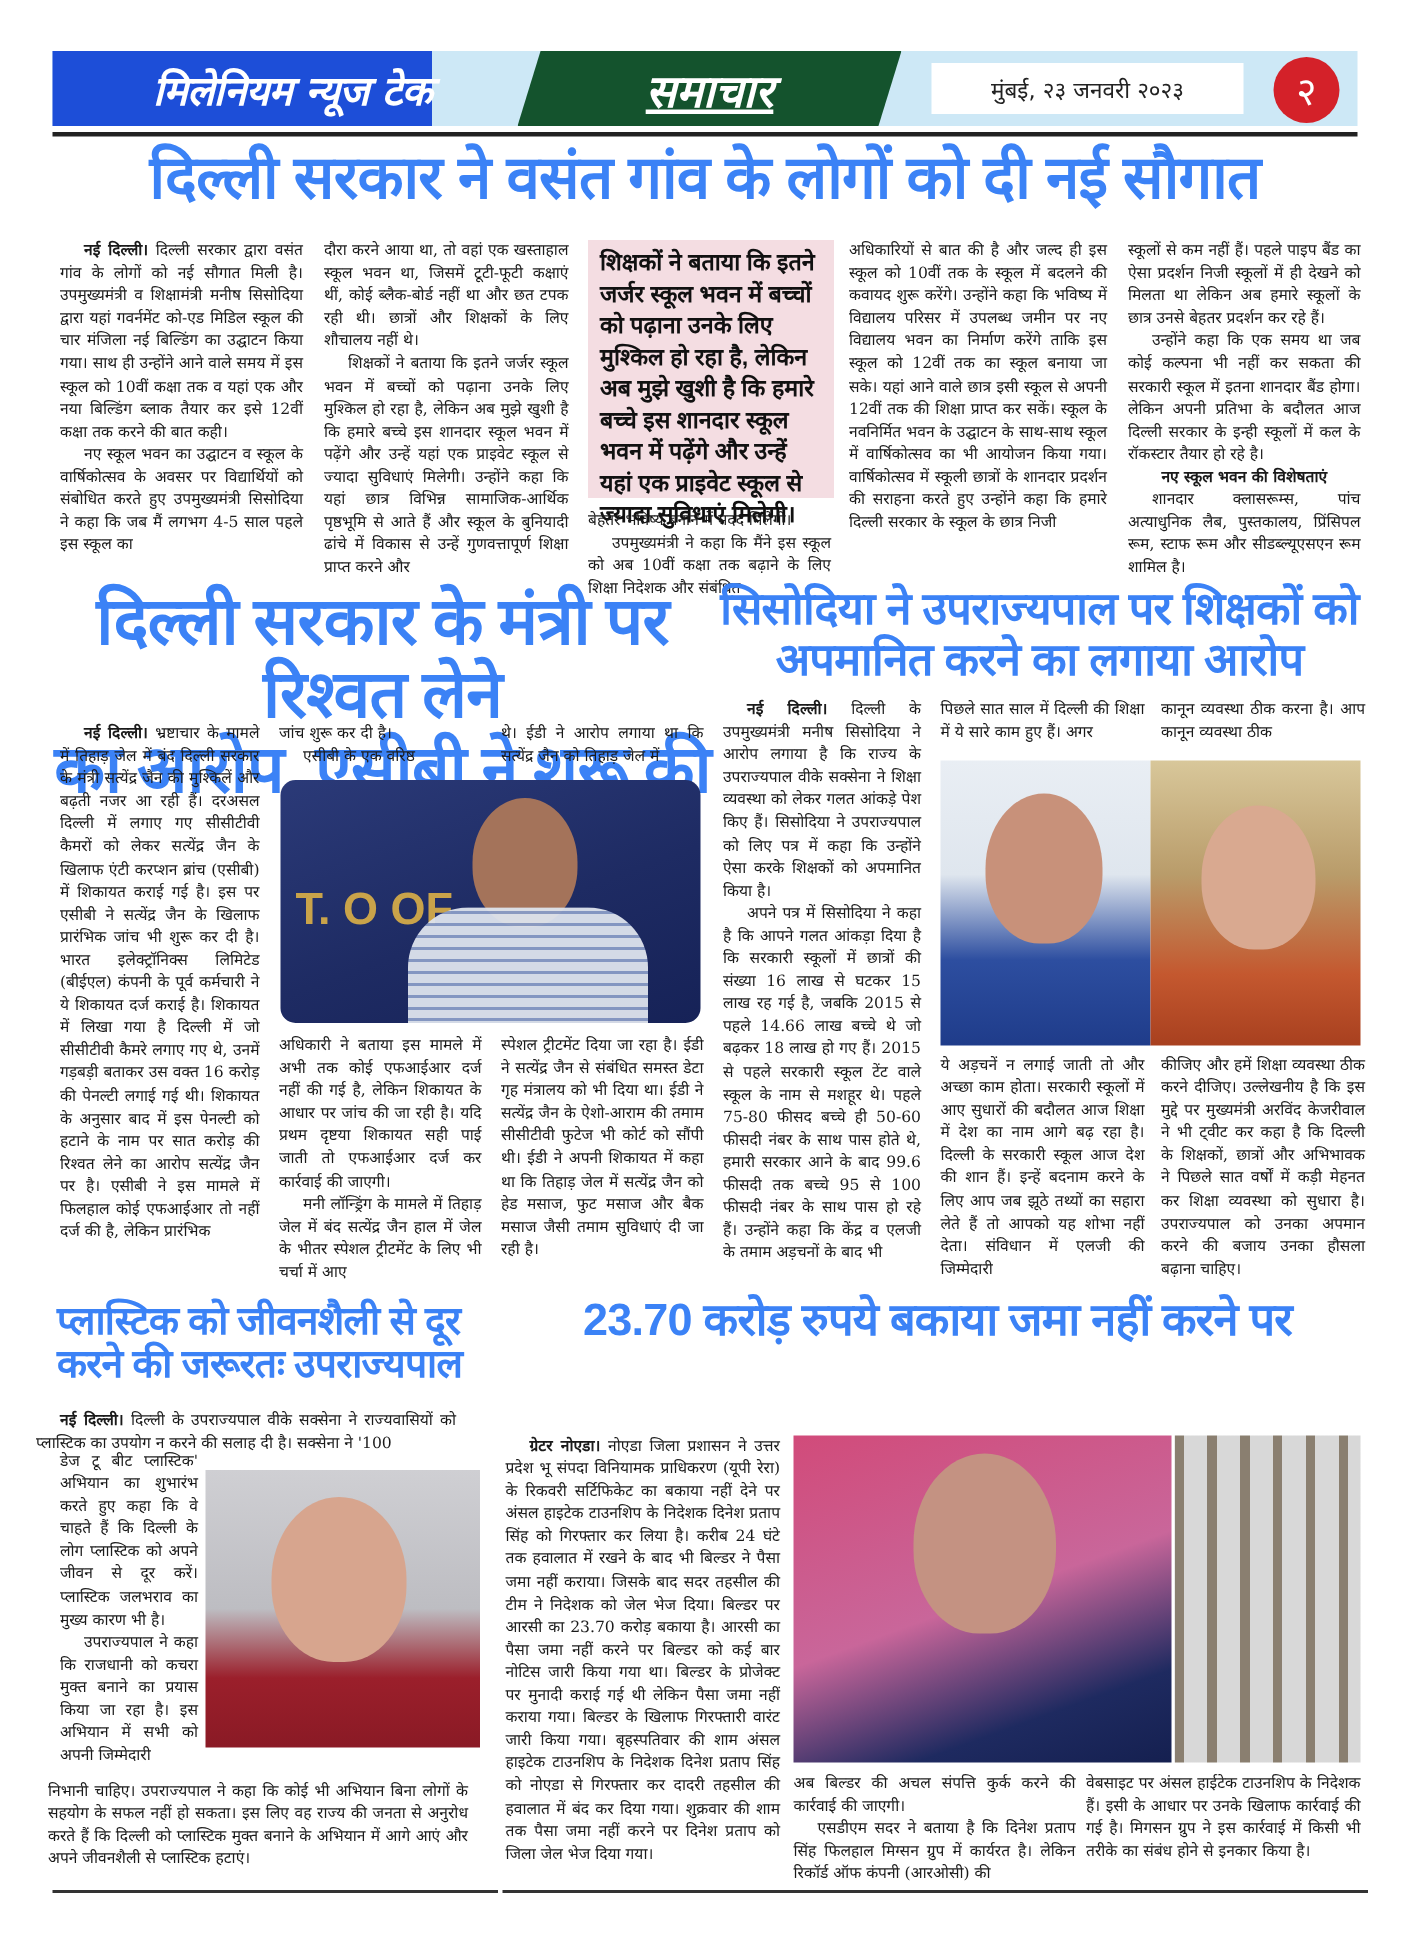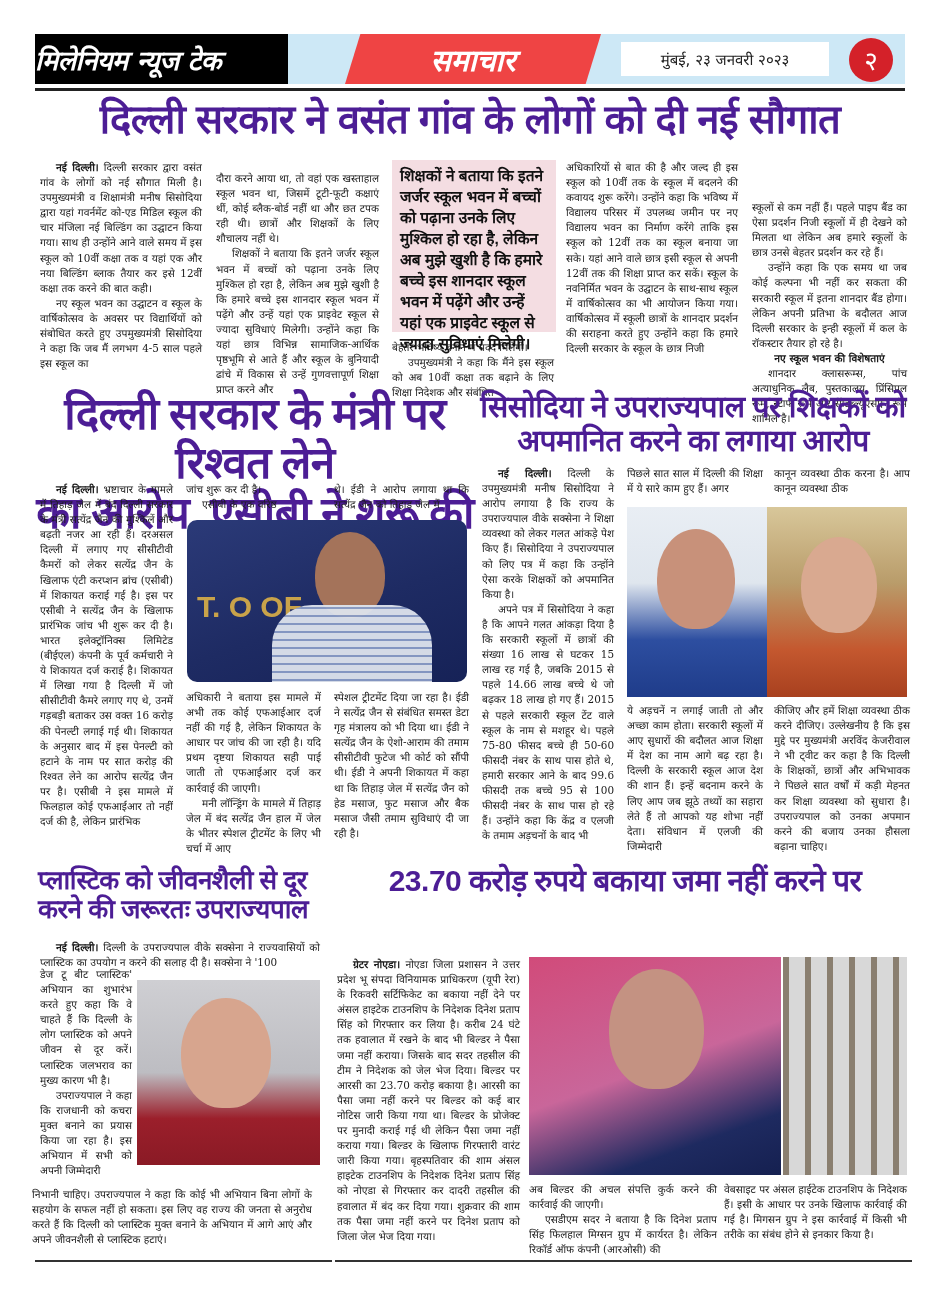--- a/index.html
+++ b/index.html
@@ -1,34 +1,34 @@
 <!DOCTYPE html>
 <html><head>
 <meta charset="utf-8">
 <style>
   html, body { margin:0; padding:0; background:#ffffff; }
   body { width:945px; height:1296px; position:relative; overflow:hidden;
          font-family:"DejaVu Sans", sans-serif; color:#1a1a1a; }
   .abs { position:absolute; }
   
   .mast-bg { left:35px; top:34px; width:870px; height:50px; background:#cde8f6; }
-  .mast-logo { left:35px; top:34px; width:253px; height:50px; background:#000000;
+  .mast-logo { left:35px; top:34px; width:253px; height:50px; background:#1d4ed8;
                color:#fff; font-weight:bold; font-style:italic; font-size:27px;
-               display:flex; align-items:center; justify-content:flex-start; letter-spacing:-0.5px; }
-  .mast-section { left:345px; top:34px; width:256px; height:50px; background:#ef4444;
+               display:flex; align-items:center; justify-content:flex-end; letter-spacing:-0.5px; }
+  .mast-section { left:345px; top:34px; width:256px; height:50px; background:#14532d;
                   clip-path:polygon(6% 0,100% 0,94% 100%,0 100%);
                   color:#fff; font-weight:bold; font-style:italic; font-size:30px;
-                  display:flex; align-items:center; justify-content:center; }
+                  display:flex; align-items:center; justify-content:center;text-decoration:underline; }
   .mast-date { left:621px; top:42px; width:208px; height:34px; background:#fff;
                font-size:15px; display:flex; align-items:center; justify-content:center; color:#222; }
   .mast-page { left:849px; top:38px; width:44px; height:44px; border-radius:50%; background:#d42129;
                color:#fff; font-size:26px; display:flex; align-items:center; justify-content:center; }
   .mast-rule { left:35px; top:88px; width:870px; height:3px; background:#222; }
 
-  .hl { font-family:"Liberation Sans", sans-serif; font-weight:bold; color:#4c1d95;
+  .hl { font-family:"Liberation Sans", sans-serif; font-weight:bold; color:#3b82f6;
         text-align:center; line-height:1.12; letter-spacing:-0.5px; }
   .body-text { font-family:"DejaVu Serif", serif; font-size:10.4px; line-height:15.1px;
                text-align:justify; color:#1a1a1a; margin:0; }
   .body-text p { margin:0; text-indent:16px; }
   .body-text p.no-indent { text-indent:0; }
   .dateline { font-weight:bold; }
   .subhead { font-weight:bold; text-align:center; text-indent:0 !important; }
 
   .pullquote { background:#f4dde2; font-family:"Liberation Sans", sans-serif; font-weight:bold;
                font-size:15.5px; line-height:21px; padding:5px 8px; color:#111; }
@@ -56,33 +56,33 @@
 <div class="abs mast-date">मुंबई, २३ जनवरी २०२३</div>
 <div class="abs mast-page">२</div>
 <div class="abs mast-rule"></div>
 
 <div class="abs hl" style="left:35px;top:97px;width:870px;font-size:40px;">दिल्ली सरकार ने वसंत गांव के लोगों को दी नई सौगात</div>
 
 <div class="abs body-text" style="left:40px;top:160px;width:162px;">
   <p><span class="dateline">नई दिल्ली।</span> <span>दिल्ली सरकार द्वारा वसंत गांव के लोगों को नई सौगात मिली है। उपमुख्यमंत्री व शिक्षामंत्री मनीष सिसोदिया द्वारा यहां गवर्नमेंट को-एड मिडिल स्कूल की चार मंजिला नई बिल्डिंग का उद्घाटन किया गया। साथ ही उन्होंने आने वाले समय में इस स्कूल को 10वीं कक्षा तक व यहां एक और नया बिल्डिंग ब्लाक तैयार कर इसे 12वीं कक्षा तक करने की बात कही।</span></p>
   <p>नए स्कूल भवन का उद्घाटन व स्कूल के वार्षिकोत्सव के अवसर पर विद्यार्थियों को संबोधित करते हुए उपमुख्यमंत्री सिसोदिया ने कहा कि जब मैं लगभग 4-5 साल पहले इस स्कूल का</p>
 </div>
-<div class="abs body-text" style="left:216px;top:160px;width:163px;margin-top:11px;">
+<div class="abs body-text" style="left:216px;top:160px;width:163px;">
   <p class="no-indent">दौरा करने आया था, तो वहां एक खस्ताहाल स्कूल भवन था, जिसमें टूटी-फूटी कक्षाएं थीं, कोई ब्लैक-बोर्ड नहीं था और छत टपक रही थी। छात्रों और शिक्षकों के लिए शौचालय नहीं थे।</p>
   <p>शिक्षकों ने बताया कि इतने जर्जर स्कूल भवन में बच्चों को पढ़ाना उनके लिए मुश्किल हो रहा है, लेकिन अब मुझे खुशी है कि हमारे बच्चे इस शानदार स्कूल भवन में पढ़ेंगे और उन्हें यहां एक प्राइवेट स्कूल से ज्यादा सुविधाएं मिलेगी। उन्होंने कहा कि यहां छात्र विभिन्न सामाजिक-आर्थिक पृष्ठभूमि से आते हैं और स्कूल के बुनियादी ढांचे में विकास से उन्हें गुणवत्तापूर्ण शिक्षा प्राप्त करने और</p>
 </div>
 <div class="abs pullquote" style="left:392px;top:160px;width:148px;height:162px;">शिक्षकों ने बताया कि इतने जर्जर स्कूल भवन में बच्चों को पढ़ाना उनके लिए मुश्किल हो रहा है, लेकिन अब मुझे खुशी है कि हमारे बच्चे इस शानदार स्कूल भवन में पढ़ेंगे और उन्हें यहां एक प्राइवेट स्कूल से ज्यादा सुविधाएं मिलेगी।</div>
 <div class="abs body-text" style="left:392px;top:340px;width:162px;">
   <p class="no-indent">बेहतर भविष्य बनाने में मदद मिलेगी।</p>
   <p>उपमुख्यमंत्री ने कहा कि मैंने इस स्कूल को अब 10वीं कक्षा तक बढ़ाने के लिए शिक्षा निदेशक और संबंधित</p>
 </div>
 <div class="abs body-text" style="left:566px;top:160px;width:172px;">
   <p class="no-indent">अधिकारियों से बात की है और जल्द ही इस स्कूल को 10वीं तक के स्कूल में बदलने की कवायद शुरू करेंगे। उन्होंने कहा कि भविष्य में विद्यालय परिसर में उपलब्ध जमीन पर नए विद्यालय भवन का निर्माण करेंगे ताकि इस स्कूल को 12वीं तक का स्कूल बनाया जा सके। यहां आने वाले छात्र इसी स्कूल से अपनी 12वीं तक की शिक्षा प्राप्त कर सकें। स्कूल के नवनिर्मित भवन के उद्घाटन के साथ-साथ स्कूल में वार्षिकोत्सव का भी आयोजन किया गया। वार्षिकोत्सव में स्कूली छात्रों के शानदार प्रदर्शन की सराहना करते हुए उन्होंने कहा कि हमारे दिल्ली सरकार के स्कूल के छात्र निजी</p>
 </div>
-<div class="abs body-text" style="left:752px;top:160px;width:155px;margin-top:40px;">
+<div class="abs body-text" style="left:752px;top:160px;width:155px;">
   <p class="no-indent">स्कूलों से कम नहीं हैं। पहले पाइप बैंड का ऐसा प्रदर्शन निजी स्कूलों में ही देखने को मिलता था लेकिन अब हमारे स्कूलों के छात्र उनसे बेहतर प्रदर्शन कर रहे हैं।</p>
   <p>उन्होंने कहा कि एक समय था जब कोई कल्पना भी नहीं कर सकता की सरकारी स्कूल में इतना शानदार बैंड होगा। लेकिन अपनी प्रतिभा के बदौलत आज दिल्ली सरकार के इन्ही स्कूलों में कल के रॉकस्टार तैयार हो रहे है।</p>
   <p class="subhead">नए स्कूल भवन की विशेषताएं</p>
   <p>शानदार क्लासरूम्स, पांच अत्याधुनिक लैब, पुस्तकालय, प्रिंसिपल रूम, स्टाफ रूम और सीडब्ल्यूएसएन रूम शामिल है।</p>
 </div>
 
 <div class="abs hl" style="left:35px;top:390px;width:440px;font-size:44px;font-family:Liberation Serif, serif;">
   <div>दिल्ली सरकार के मंत्री पर रिश्वत लेने</div>
   <div>का आरोप, एसीबी ने शुरू की जांच</div>
 </div>
@@ -133,21 +133,21 @@
   <p class="no-indent">ये अड़चनें न लगाई जाती तो और अच्छा काम होता। सरकारी स्कूलों में आए सुधारों की बदौलत आज शिक्षा में देश का नाम आगे बढ़ रहा है। दिल्ली के सरकारी स्कूल आज देश की शान हैं। इन्हें बदनाम करने के लिए आप जब झूठे तथ्यों का सहारा लेते हैं तो आपको यह शोभा नहीं देता। संविधान में एलजी की जिम्मेदारी</p>
 </div>
 <div class="abs body-text" style="left:774px;top:703px;width:136px;">
   <p class="no-indent">कीजिए और हमें शिक्षा व्यवस्था ठीक करने दीजिए। उल्लेखनीय है कि इस मुद्दे पर मुख्यमंत्री अरविंद केजरीवाल ने भी ट्वीट कर कहा है कि दिल्ली के शिक्षकों, छात्रों और अभिभावक ने पिछले सात वर्षों में कड़ी मेहनत कर शिक्षा व्यवस्था को सुधारा है। उपराज्यपाल को उनका अपमान करने की बजाय उनका हौसला बढ़ाना चाहिए।</p>
 </div>
 
 <div class="abs hl" style="left:38px;top:866px;width:282px;font-size:26px;text-align:left;">
   <div>प्लास्टिक को जीवनशैली से दूर</div>
   <div>करने की जरूरतः उपराज्यपाल</div>
 </div>
-<div class="abs body-text" style="left:40px;top:940px;width:280px;">
+<div class="abs body-text" style="left:24px;top:940px;width:280px;">
   <p><span class="dateline">नई दिल्ली।</span> <span>दिल्ली के उपराज्यपाल वीके सक्सेना ने राज्यवासियों को प्लास्टिक का उपयोग न करने की सलाह दी है। सक्सेना ने '100</span></p>
 </div>
 <div class="abs body-text" style="left:40px;top:967px;width:92px;">
   <p class="no-indent">डेज टू बीट प्लास्टिक' अभियान का शुभारंभ करते हुए कहा कि वे चाहते हैं कि दिल्ली के लोग प्लास्टिक को अपने जीवन से दूर करें। प्लास्टिक जलभराव का मुख्य कारण भी है।</p>
   <p>उपराज्यपाल ने कहा कि राजधानी को कचरा मुक्त बनाने का प्रयास किया जा रहा है। इस अभियान में सभी को अपनी जिम्मेदारी</p>
 </div>
 <div class="abs photo ph-lg2" style="left:137px;top:980px;width:183px;height:185px;">
   <div class="face" style="left:44px;top:18px;width:90px;height:110px;background:#d7a58e;"></div>
 </div>
 <div class="abs body-text" style="left:32px;top:1168px;width:280px;margin-top:19px;">

